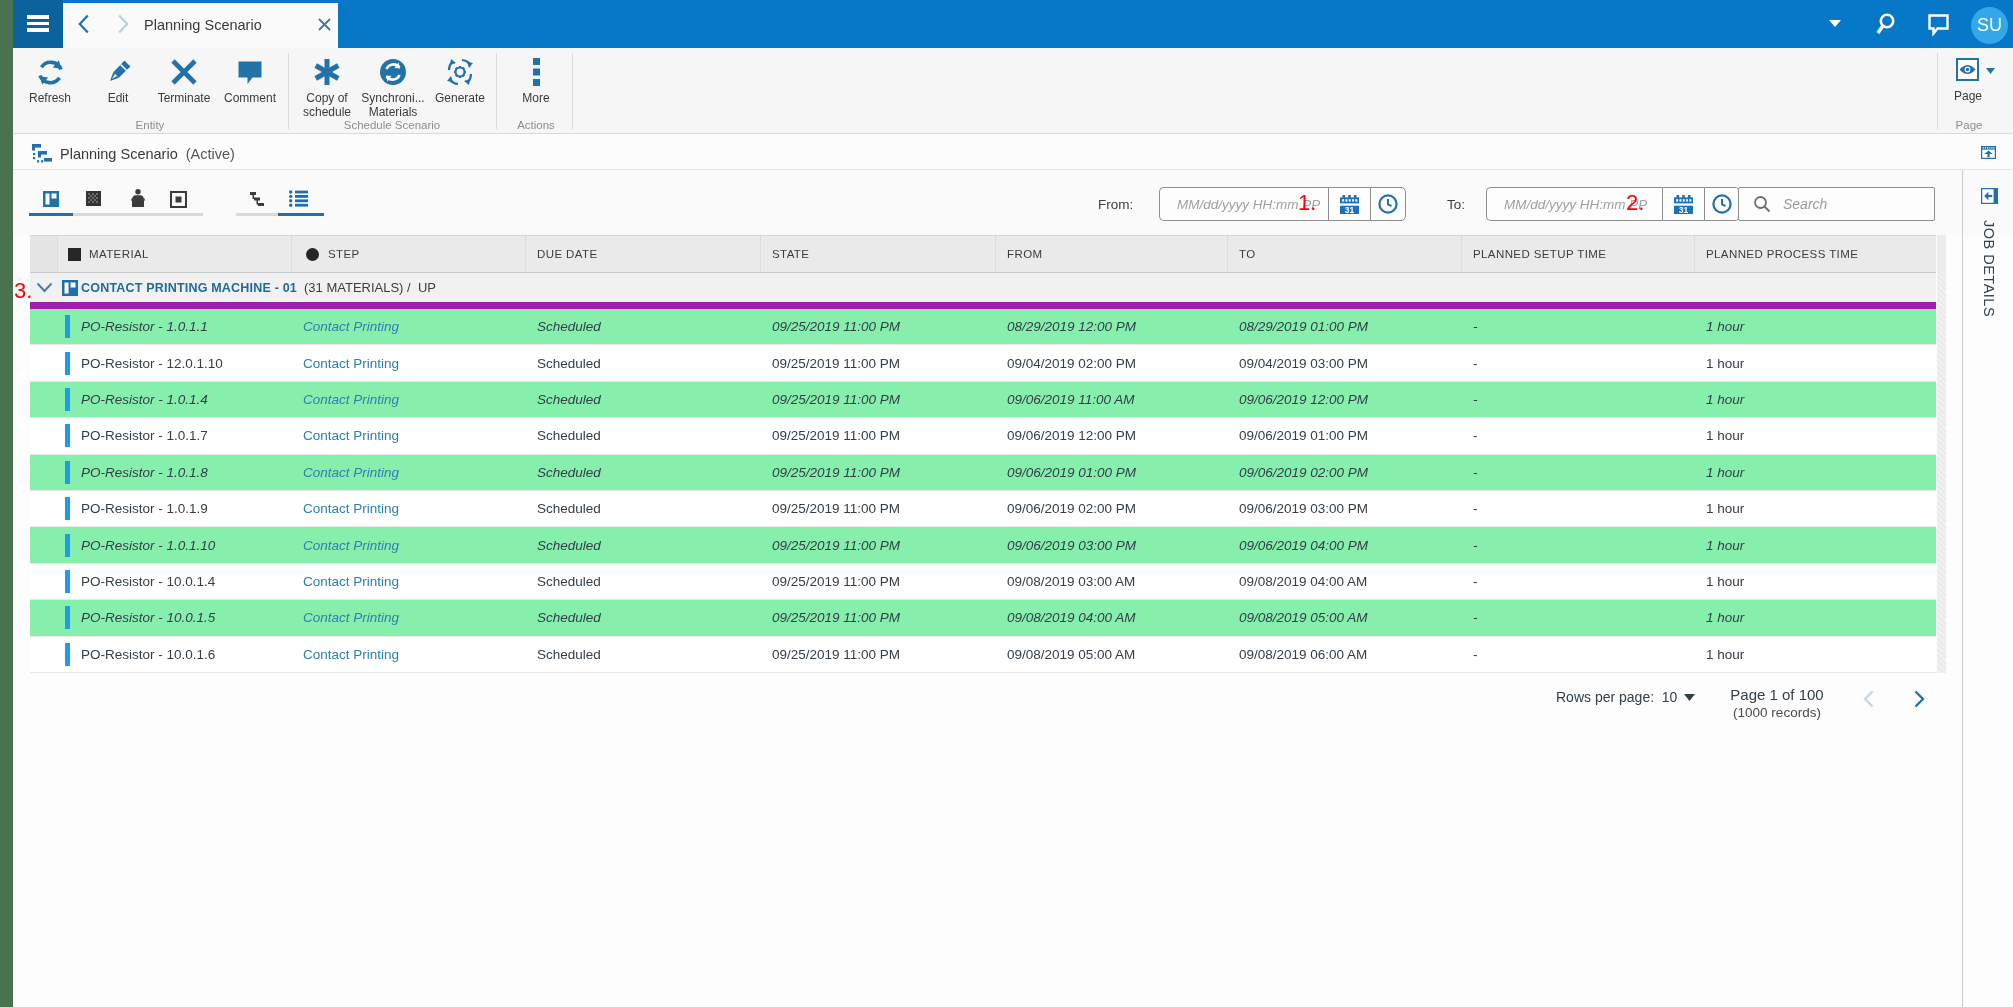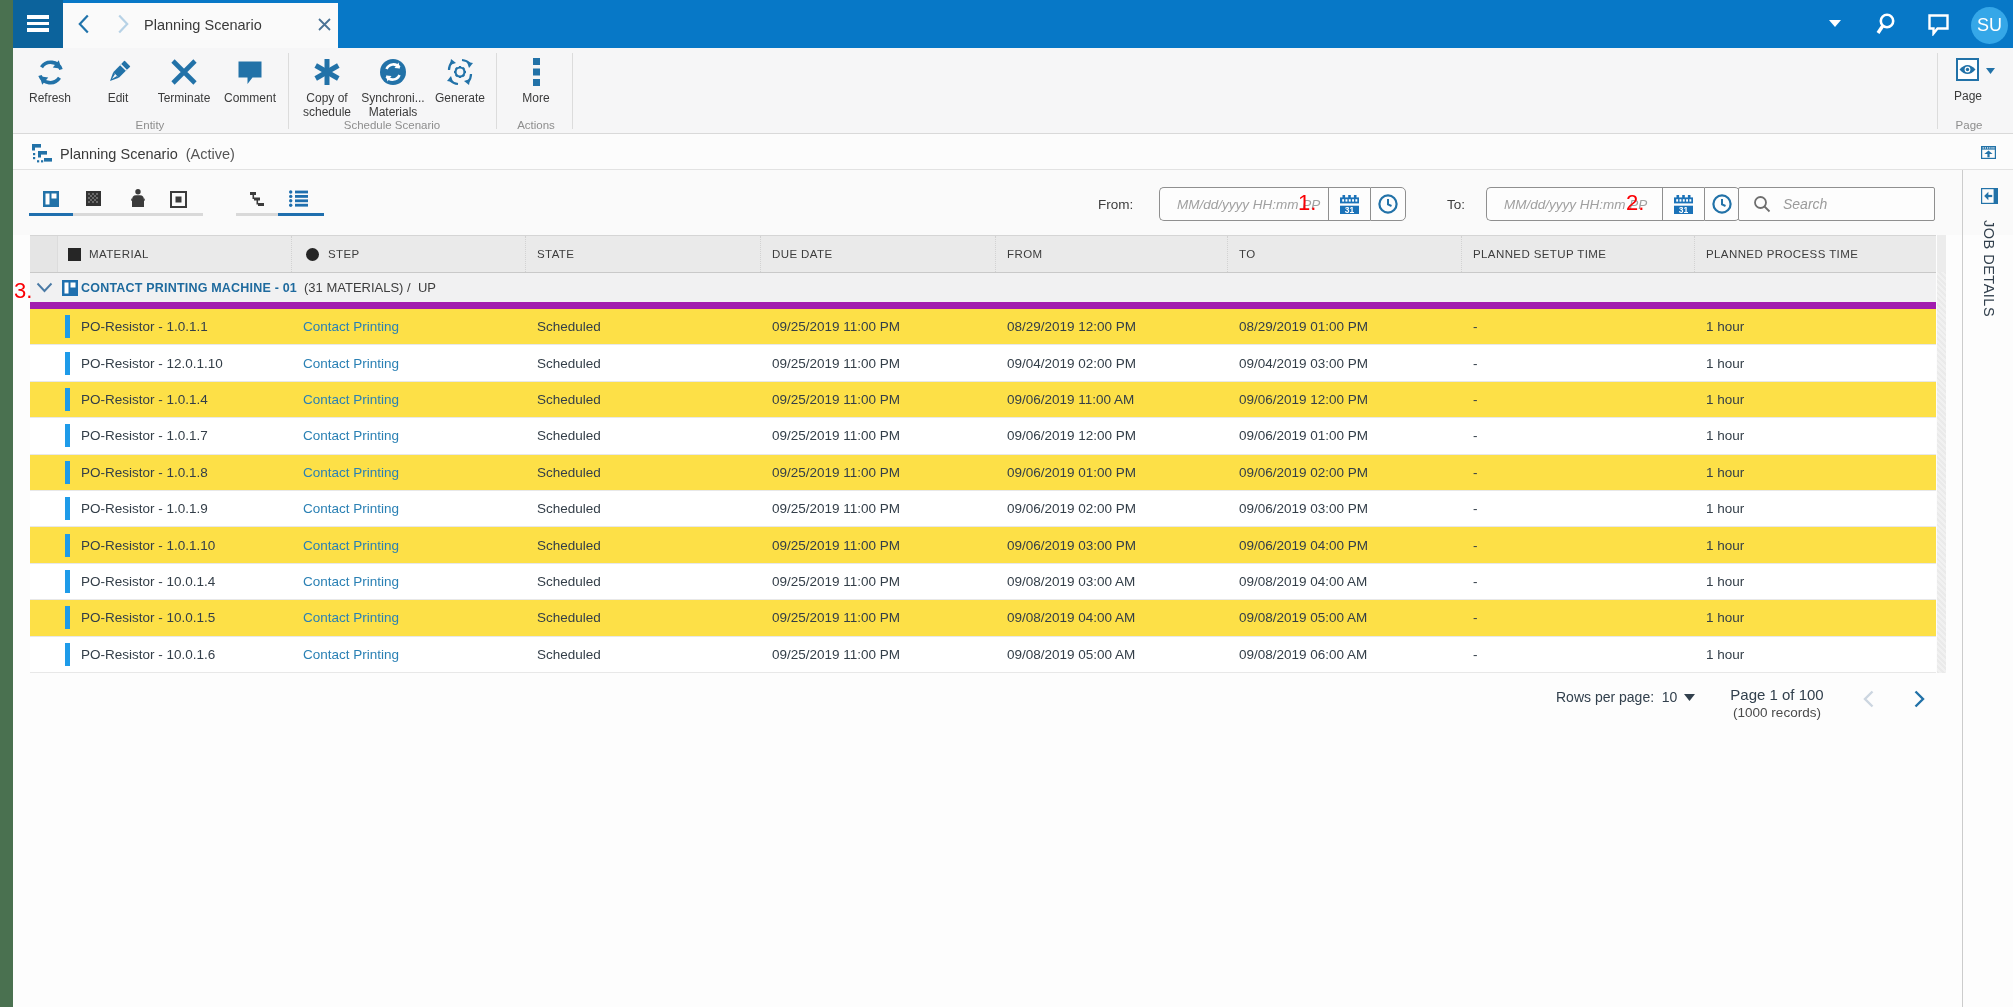--- a/index.html
+++ b/index.html
@@ -41,21 +41,21 @@
 #searchbox { position:absolute; left:1738px; top:187px; width:197px; height:34px; border:1.5px solid #8f8f8f; border-radius:2px; background:#fdfdfd; display:flex; align-items:center; padding-left:14px; }
 
 
 #tablewrap { left:30px; top:235px; width:1906px; border-top:1px solid #d5d5d5; }
 .trow { display:grid; grid-template-columns:28px 234px 234px 235px 235px 232px 234px 233px 241px; }
 #thead { background:#eaeaea; height:37px; border-bottom:1px solid #c9c9c9; }
 #thead .hcell { display:flex; align-items:center; font-size:11.5px; letter-spacing:0.4px; color:#3d3d3d; border-right:1px dotted #d2d2d2; padding-left:11px; }
 #thead .hcell.nb { border-right:none; }
 #grouprow { background:#f1f1f2; height:36px; border-bottom:7px solid #a21caf; display:flex; align-items:center; }
 .drow { background:#fff; height:36.4px; border-bottom:1px solid #e8e8e8; }
-.drow.odd { background:#fde047; }
+.drow.odd { background:#86efac;font-style:italic; }
 .dcell { display:flex; align-items:center; font-size:13.5px; color:#333e48; padding-left:11px; }
 .matcell { padding-left:7px; }
 .matbar { width:5px; height:23px; background:#1e9be9; margin-right:11px; }
 .stepcell { color:#2a80b4;text-align:center; }
 
 
 #scrollhead { left:1937px; top:235px; width:9px; height:37px; background:#ececec; }
 #scrolltrack { left:1937px; top:272px; width:9px; height:401px; background:repeating-linear-gradient(45deg,#eaeaea 0,#eaeaea 2px,#f1f1f1 2px,#f1f1f1 4px); }
 
 
@@ -422,22 +422,22 @@
 
   <div class="abs" id="tablewrap">
     <div class="trow" id="thead">
       <div class="hcell" style="border-right:1px solid #dcdcdc;background:#e5e5e5;"></div>
       <div class="hcell" style="padding-left:10px;"><svg width="13" height="13" viewBox="0 0 13 13" style="margin-right:8px;">
             <rect width="13" height="13" fill="#262626"></rect>
           </svg>MATERIAL</div>
       <div class="hcell" style="padding-left:14px;"><svg width="13" height="13" viewBox="0 0 13 13" style="margin-right:9px;">
             <circle cx="6.5" cy="6.5" r="6.5" fill="#262626"></circle>
           </svg>STEP</div>
+      <div class="hcell">DUE DATE</div>
       <div class="hcell">STATE</div>
-      <div class="hcell">DUE DATE</div>
       <div class="hcell">FROM</div>
       <div class="hcell">TO</div>
       <div class="hcell">PLANNED SETUP TIME</div>
       <div class="hcell nb">PLANNED PROCESS TIME</div>
     </div>
     <div id="grouprow">
       <div style="width:28px;display:flex;justify-content:center;">
           <svg width="17" height="11" viewBox="0 0 17 11">
             <path d="M1.5 1.5 L8.5 9 L15.5 1.5" fill="none" stroke="#4a7aa5" stroke-width="1.9"></path>
           </svg>

